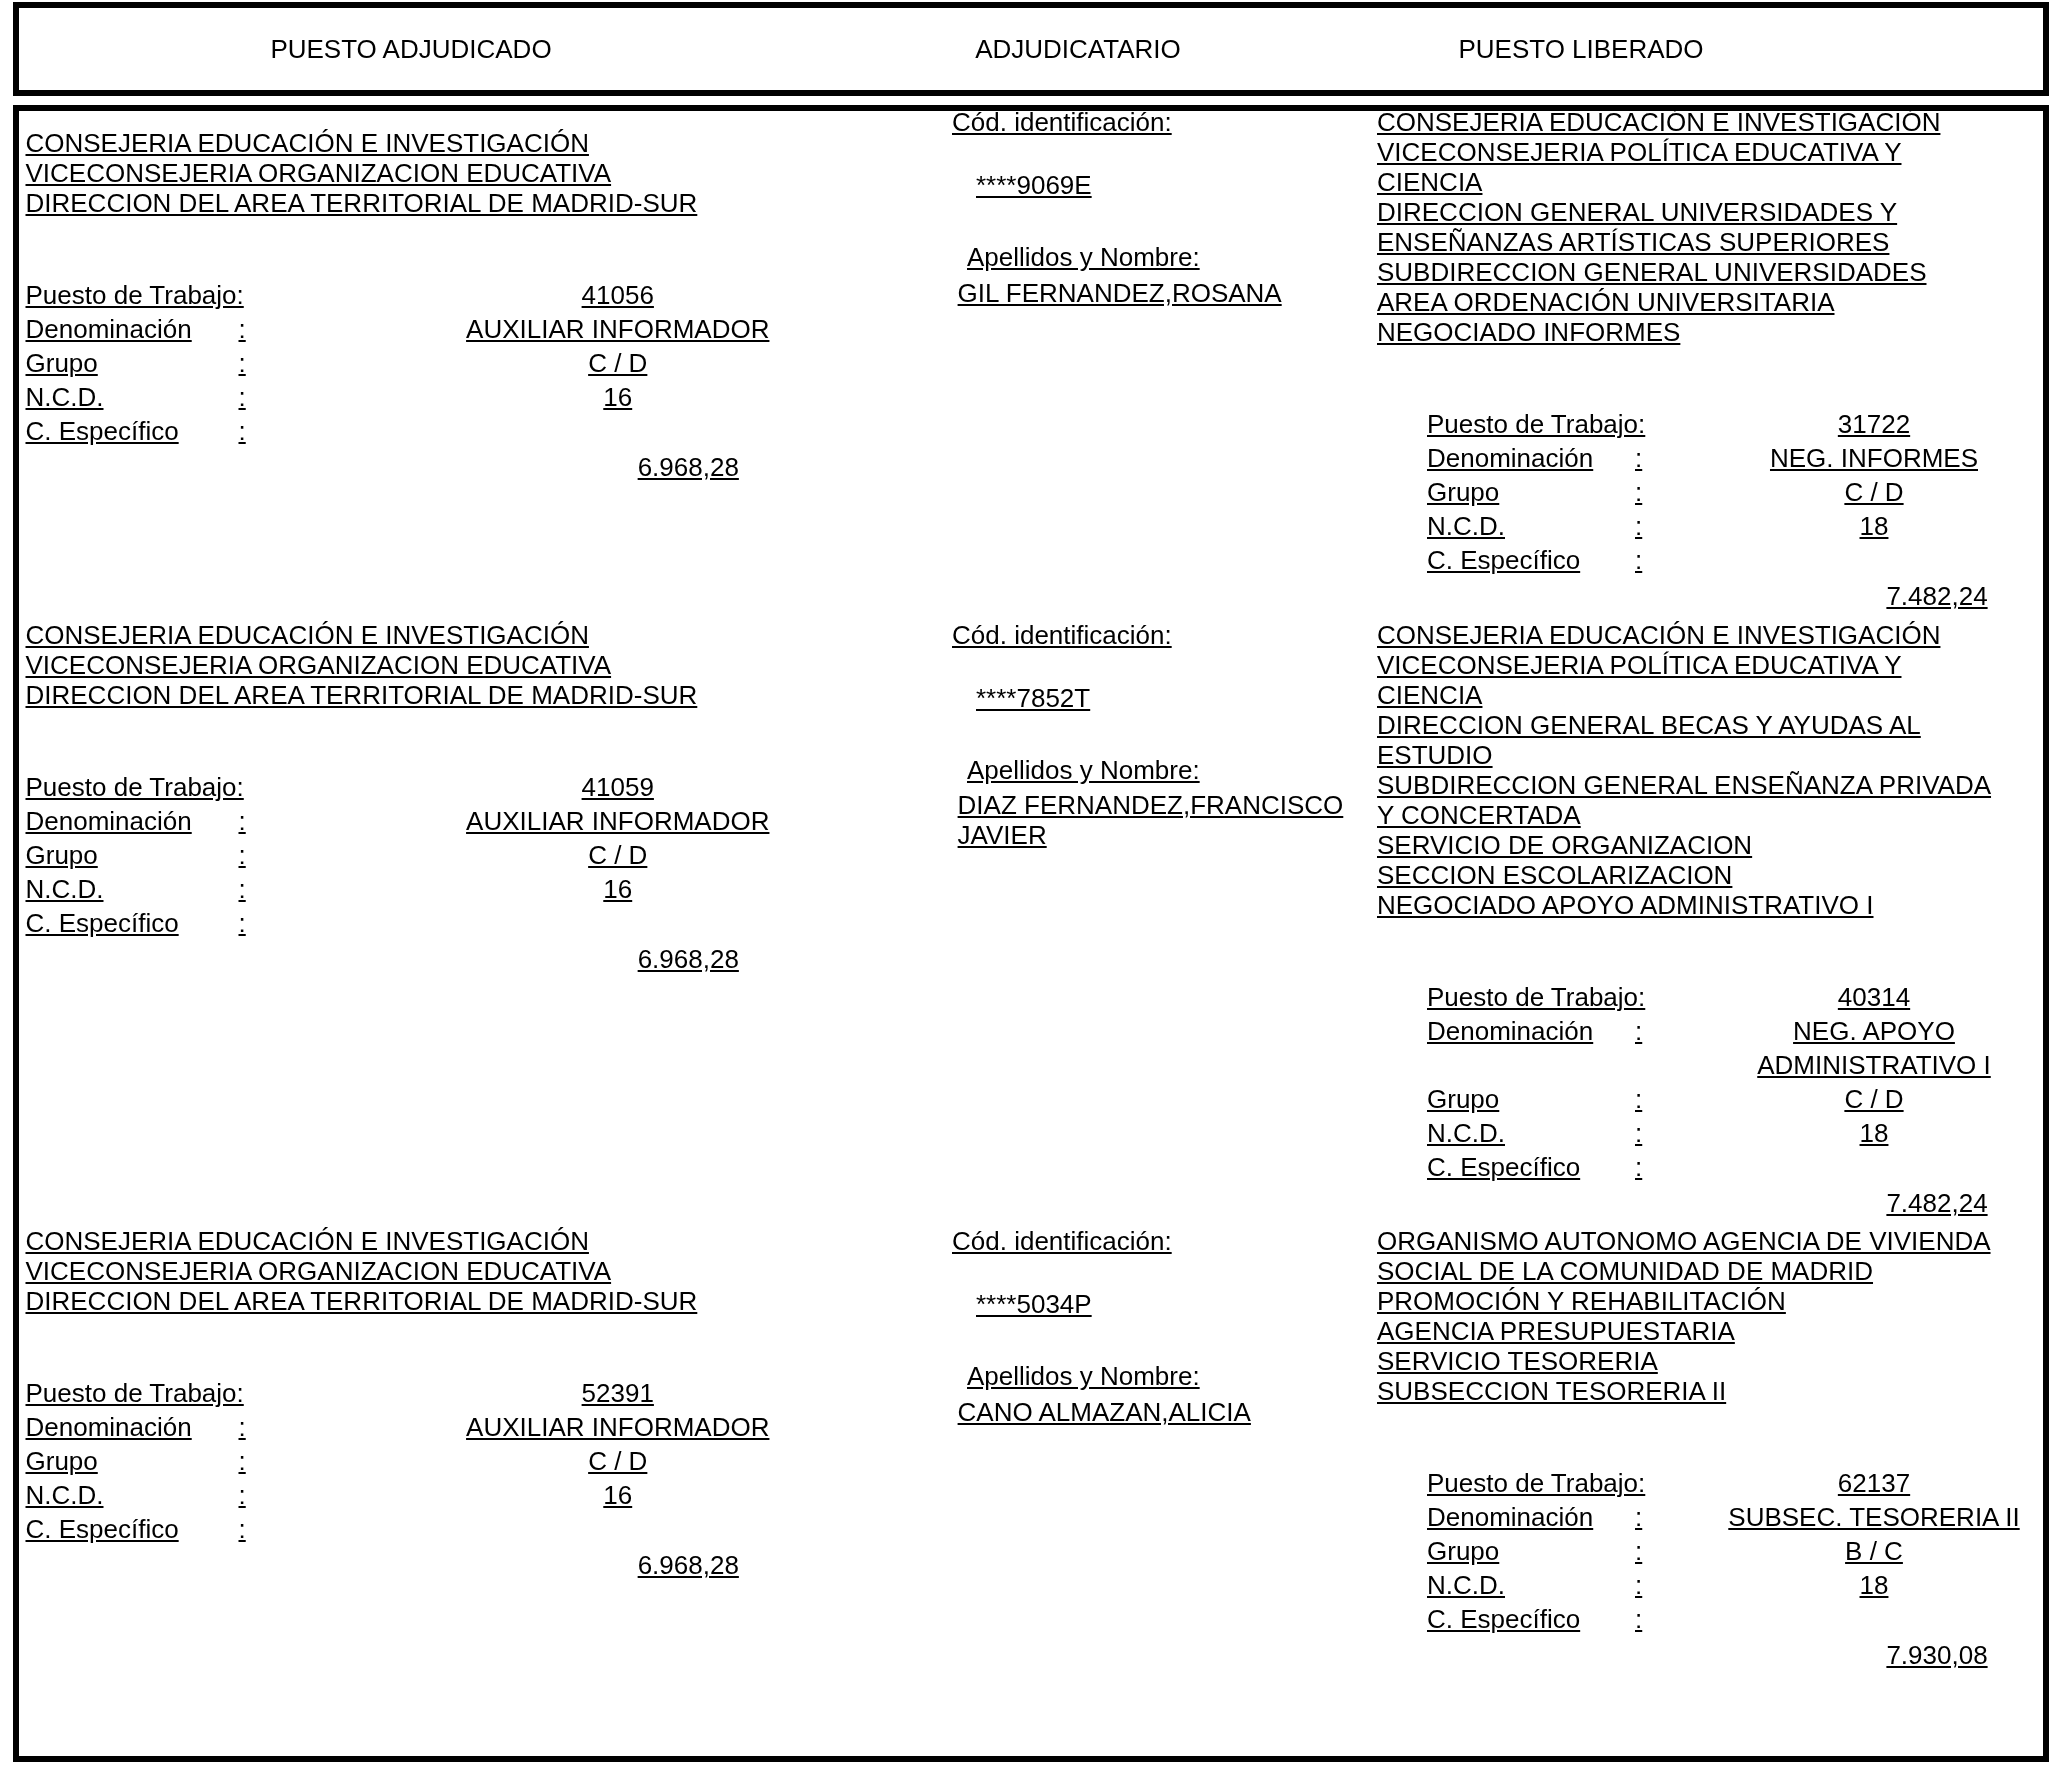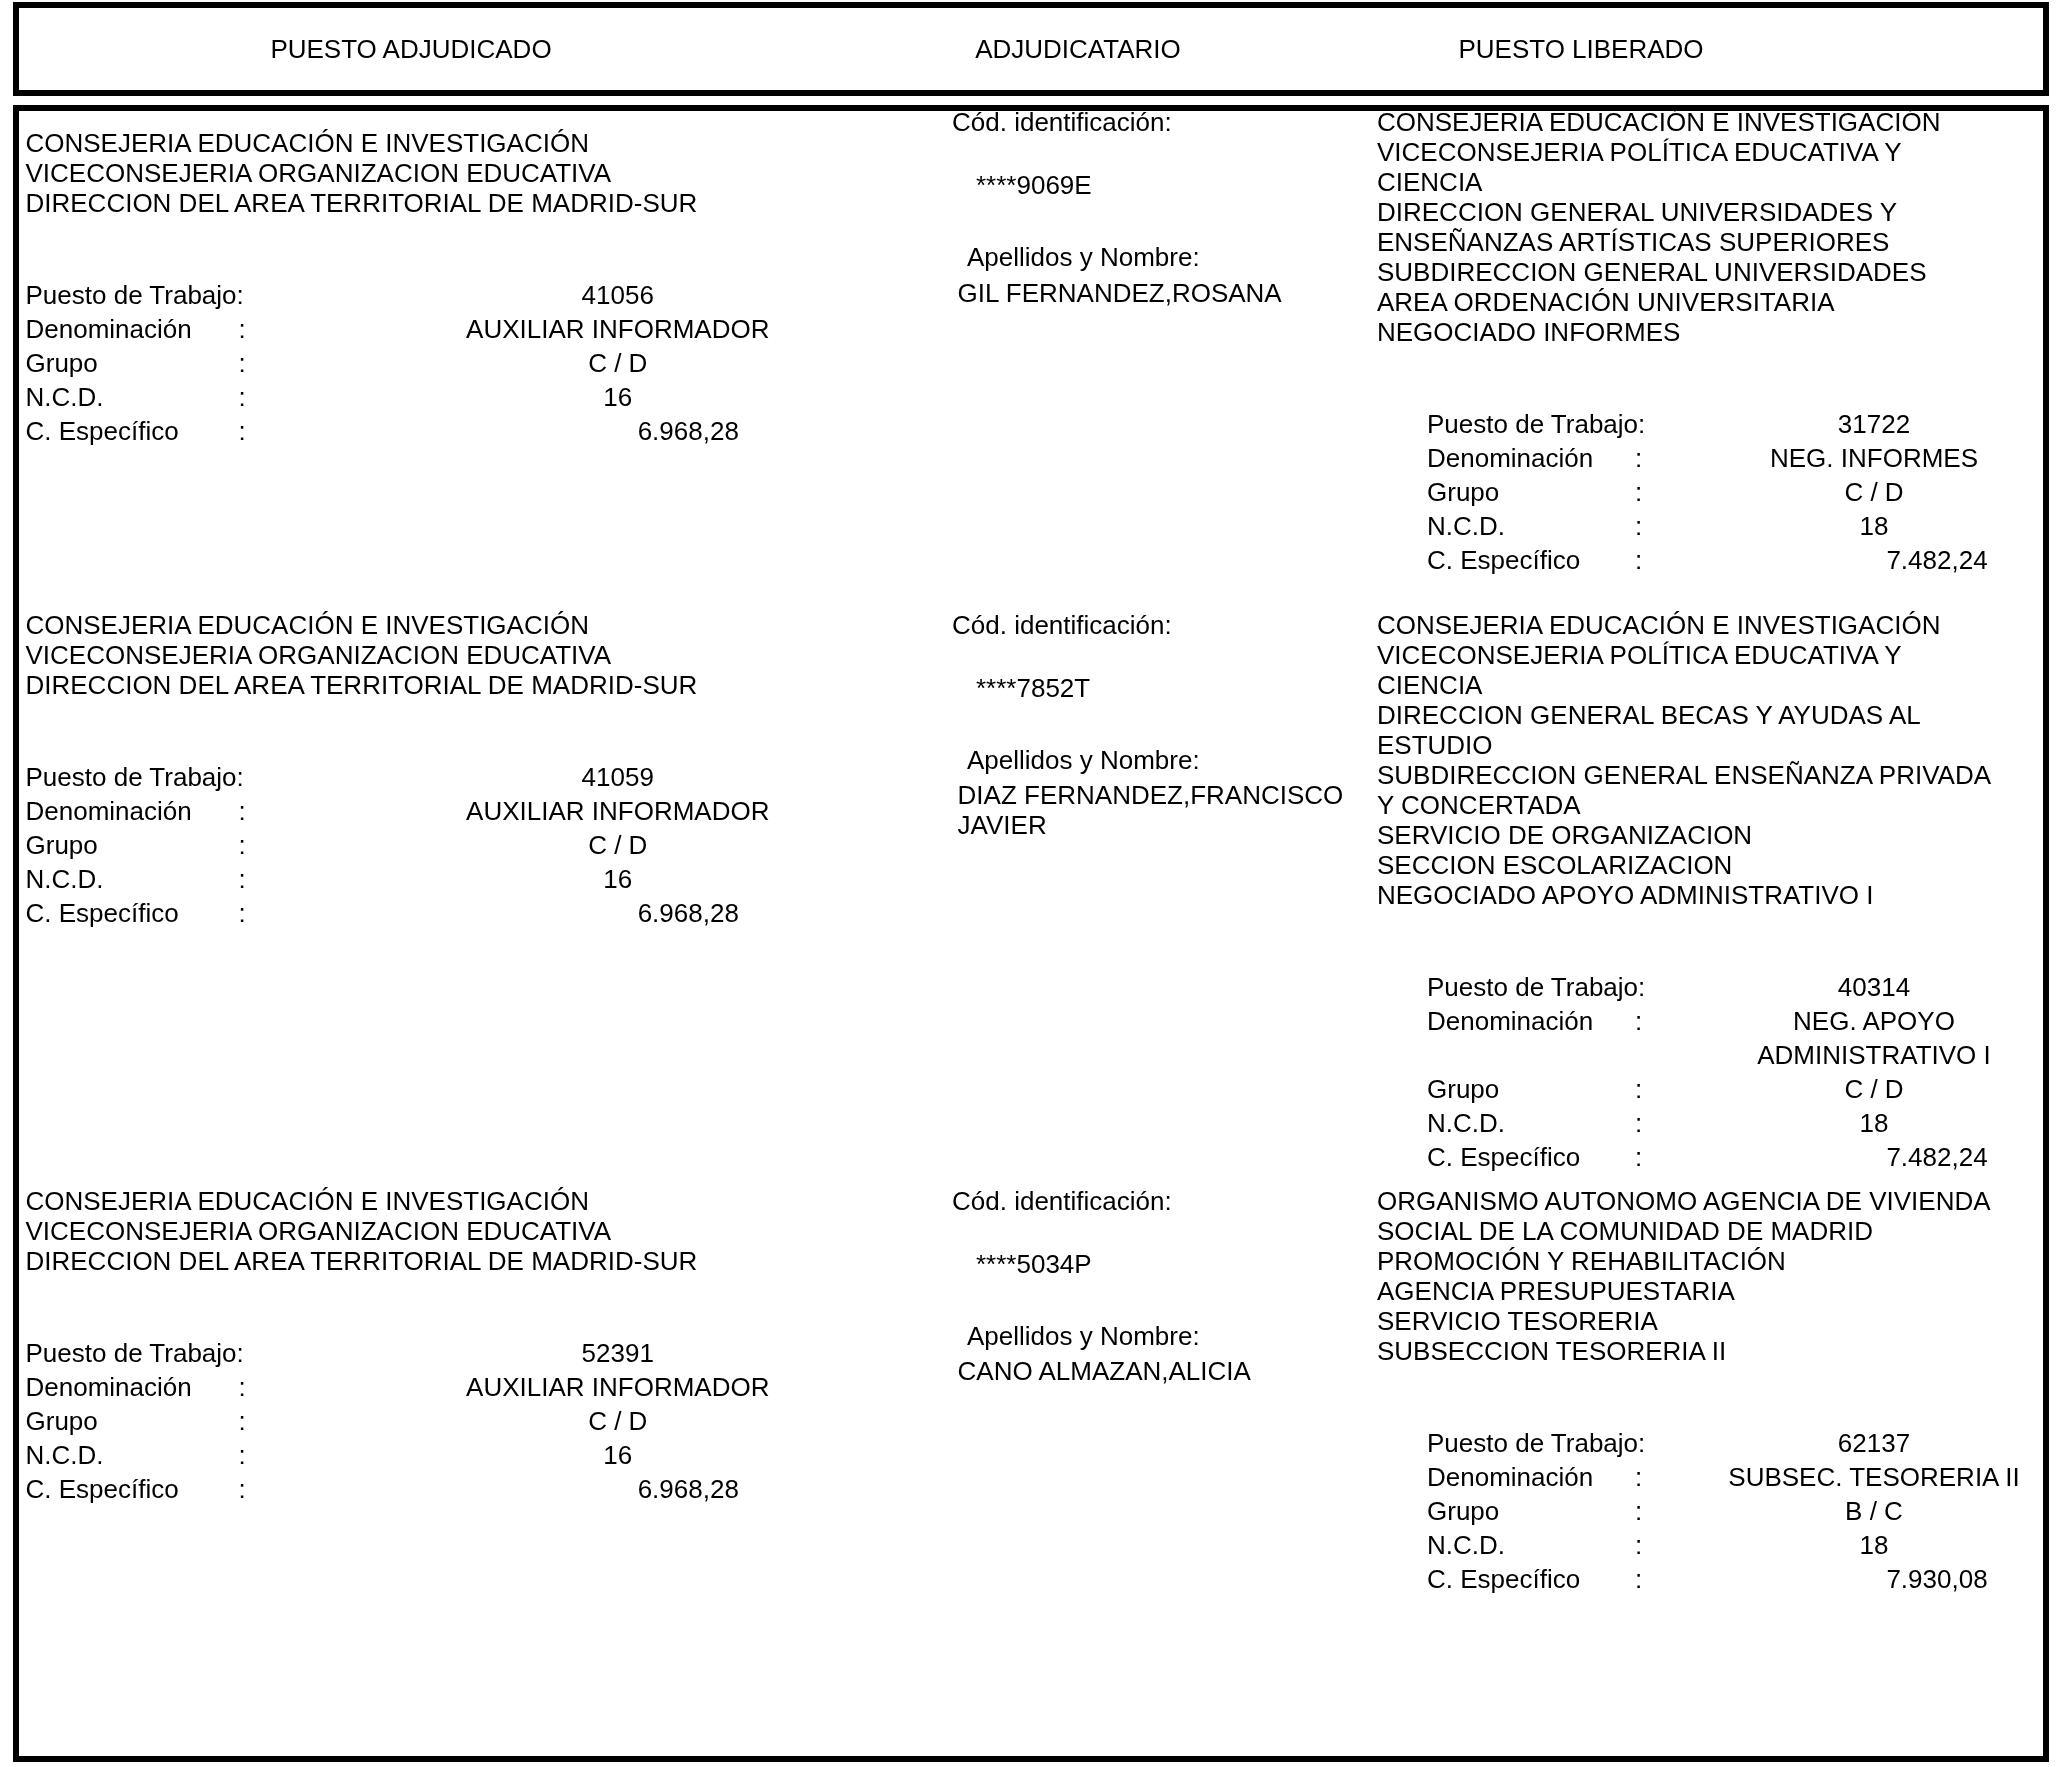--- a/index.html
+++ b/index.html
@@ -43,20 +43,21 @@
     left: 13px;
     top: 105px;
     width: 2036px;
     height: 1657px;
     border: 6.5px solid #000000;
     box-sizing: border-box;
   }
   .record {
     display: grid;
     grid-template-columns: 933px 425px 1fr;
+    text-decoration: underline;
   }
   .r1 { min-height: 492px; }
   .r2 { min-height: 576px; }
   .r3 { min-height: 575px; }
 
   .cell { padding-top: 6.5px; }
   .cell-awarded { padding-left: 6.5px; }
   .r1 .cell-awarded { padding-top: 17px; }
   .r1 .cell-adj, .r1 .cell-released { padding-top: 0; margin-top: -3.7px; }
 
@@ -67,21 +68,21 @@
   .drow {
     display: grid;
     grid-template-columns: 213px 45px 1fr;
     line-height: 34px;
   }
   .cell-released .details { margin-left: 50px; }
   .cell-released .drow { grid-template-columns: 208px 70px 1fr; }
   .dlabel, .dcolon { white-space: nowrap; }
   .dvalue { white-space: nowrap; text-align: center; }
   .vline { display: block; white-space: nowrap; }
-  .dvalue.num { padding-left: 141px; }
+  .dvalue.num { padding-left: 141px; margin-top: 36px; }
   .cell-released .dvalue.num { padding-left: 126px; }
 
   .mid { font-size: 26px; line-height: 30px; }
   .mid-label { white-space: nowrap; }
   .mid-cod { margin-top: 33px; padding-left: 24px; white-space: nowrap; }
   .mid-apellidos { margin-top: 42px; padding-left: 15px; white-space: nowrap; }
   .mid-name { margin-top: 5.6px; padding-left: 5.6px; }
 </style>
 </head>
 <body>

